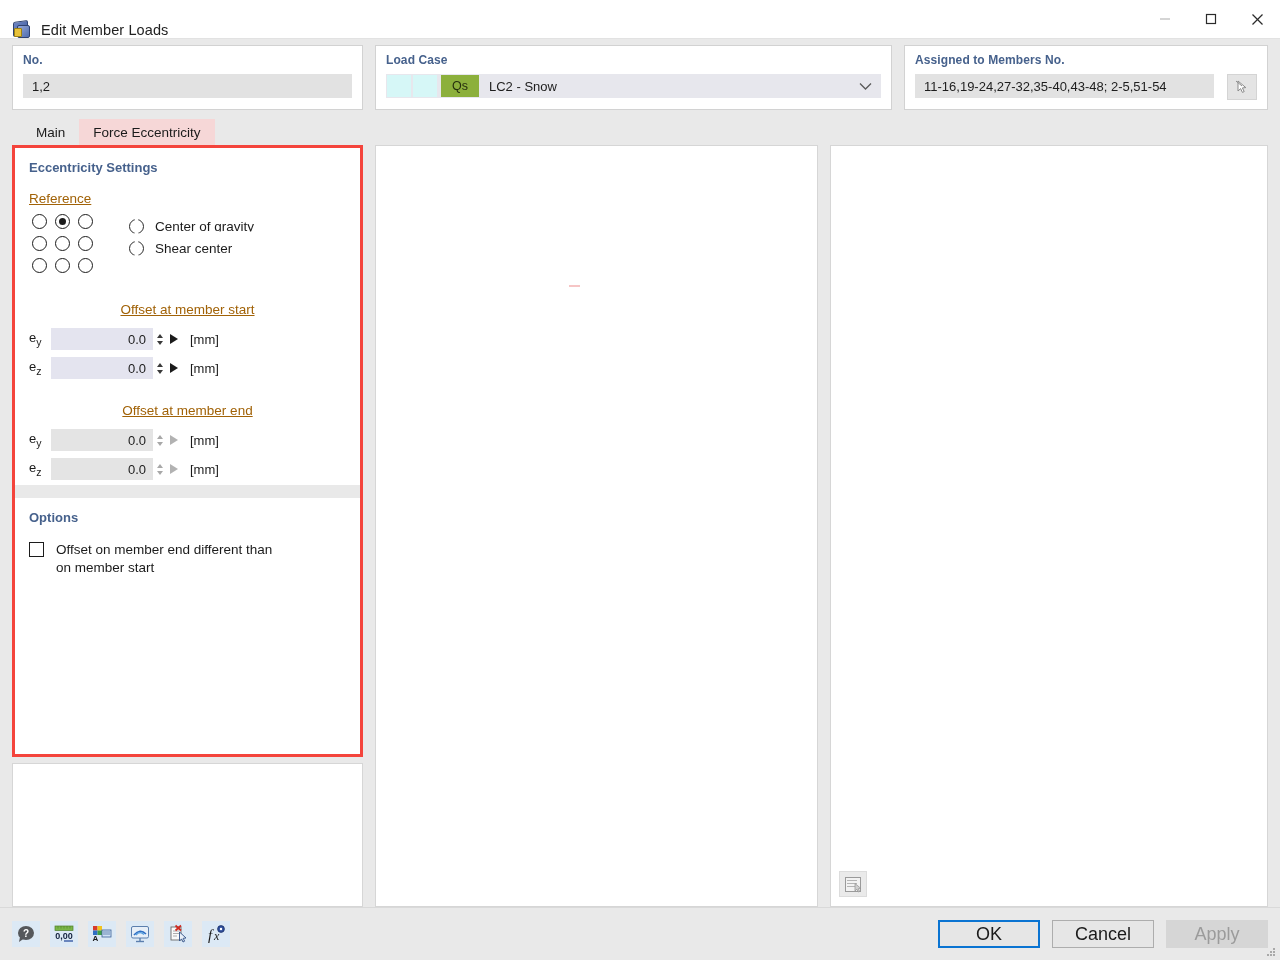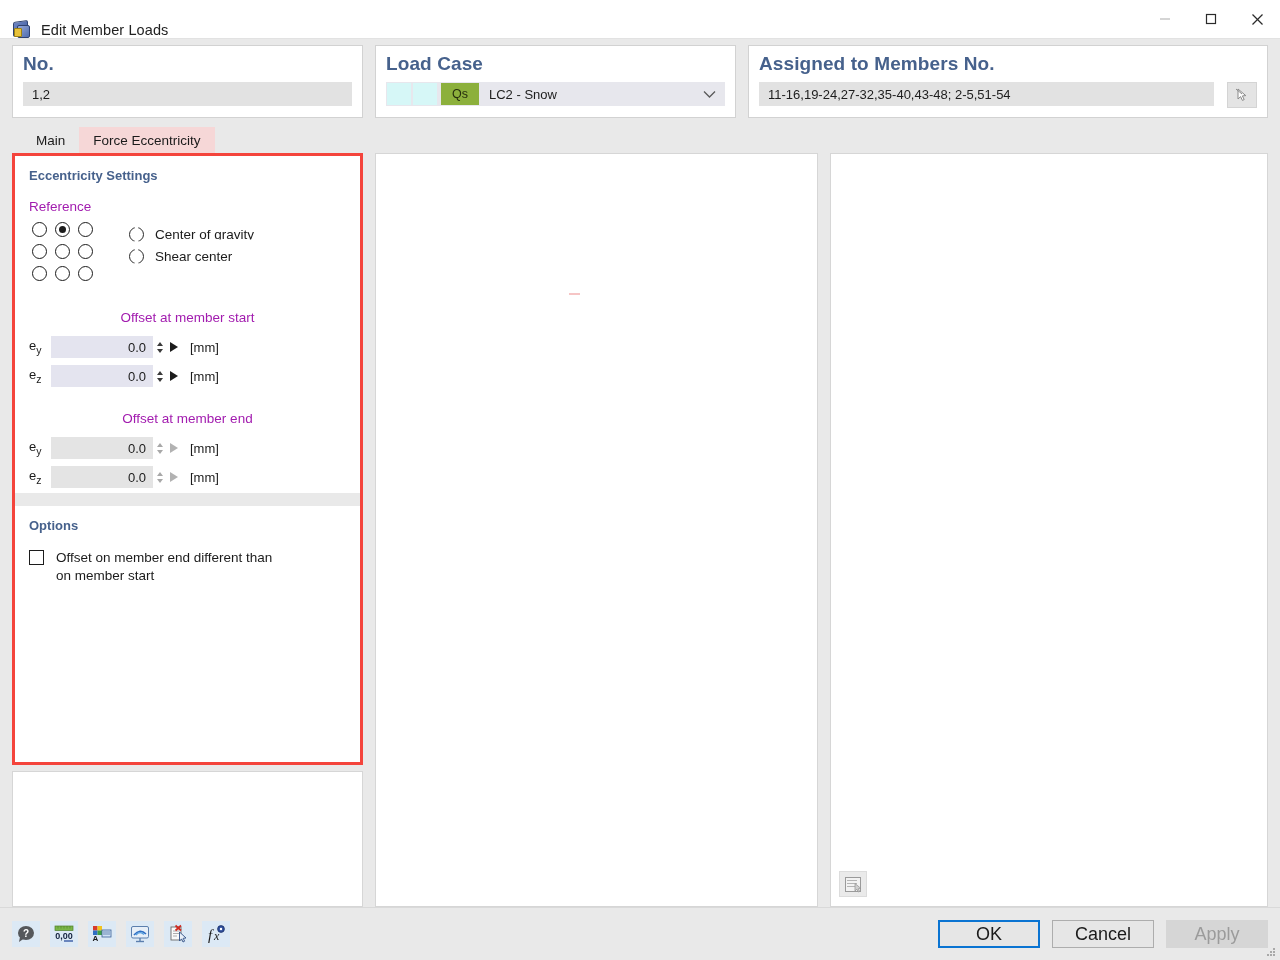--- a/index.html
+++ b/index.html
@@ -88,24 +88,24 @@
     gap: 12px;
     background: #e9e9e9;
   }
   .hdr-box {
     background: #ffffff;
     border: 1px solid #d2d2d2;
     padding: 7px 10px 9px 10px;
     box-sizing: border-box;
   }
   .hdr-box.no { width: 351px; }
-  .hdr-box.lc { width: 361px; }
+  .hdr-box.lc { width: 517px; }
   .hdr-box.asg { flex: 1 1 auto; }
   .hdr-label {
-    font-size: 19px;
+    font-size: 12px;
     font-weight: bold;
     color: #46618c;
     margin-bottom: 7px;
     letter-spacing: .1px;
   }
   .field {
     height: 24px;
     background: #e2e2e2;
     border: 1px solid #e2e2e2;
     display: flex;
@@ -197,21 +197,21 @@
     flex-direction: column;
     overflow: hidden;
   }
   .ecc-top { padding: 12px 14px 0 14px; flex: 0 0 auto; }
   .sec-title {
     font-size: 13px;
     font-weight: bold;
     color: #46618c;
     margin-bottom: 16px;
   }
-  .sub-label { font-size: 13.5px; color: #a21caf; margin-bottom: 8px; }
+  .sub-label { font-size: 13.5px; color: #a16207; margin-bottom: 8px; text-decoration: underline; }
 
   .ref-wrap { display: flex; align-items: flex-start; }
   .ref-grid {
     display: grid;
     grid-template-columns: repeat(3, 23px);
     grid-template-rows: repeat(3, 22px);
     margin-left: 3px;
   }
   .rad {
     width: 15px; height: 15px;

